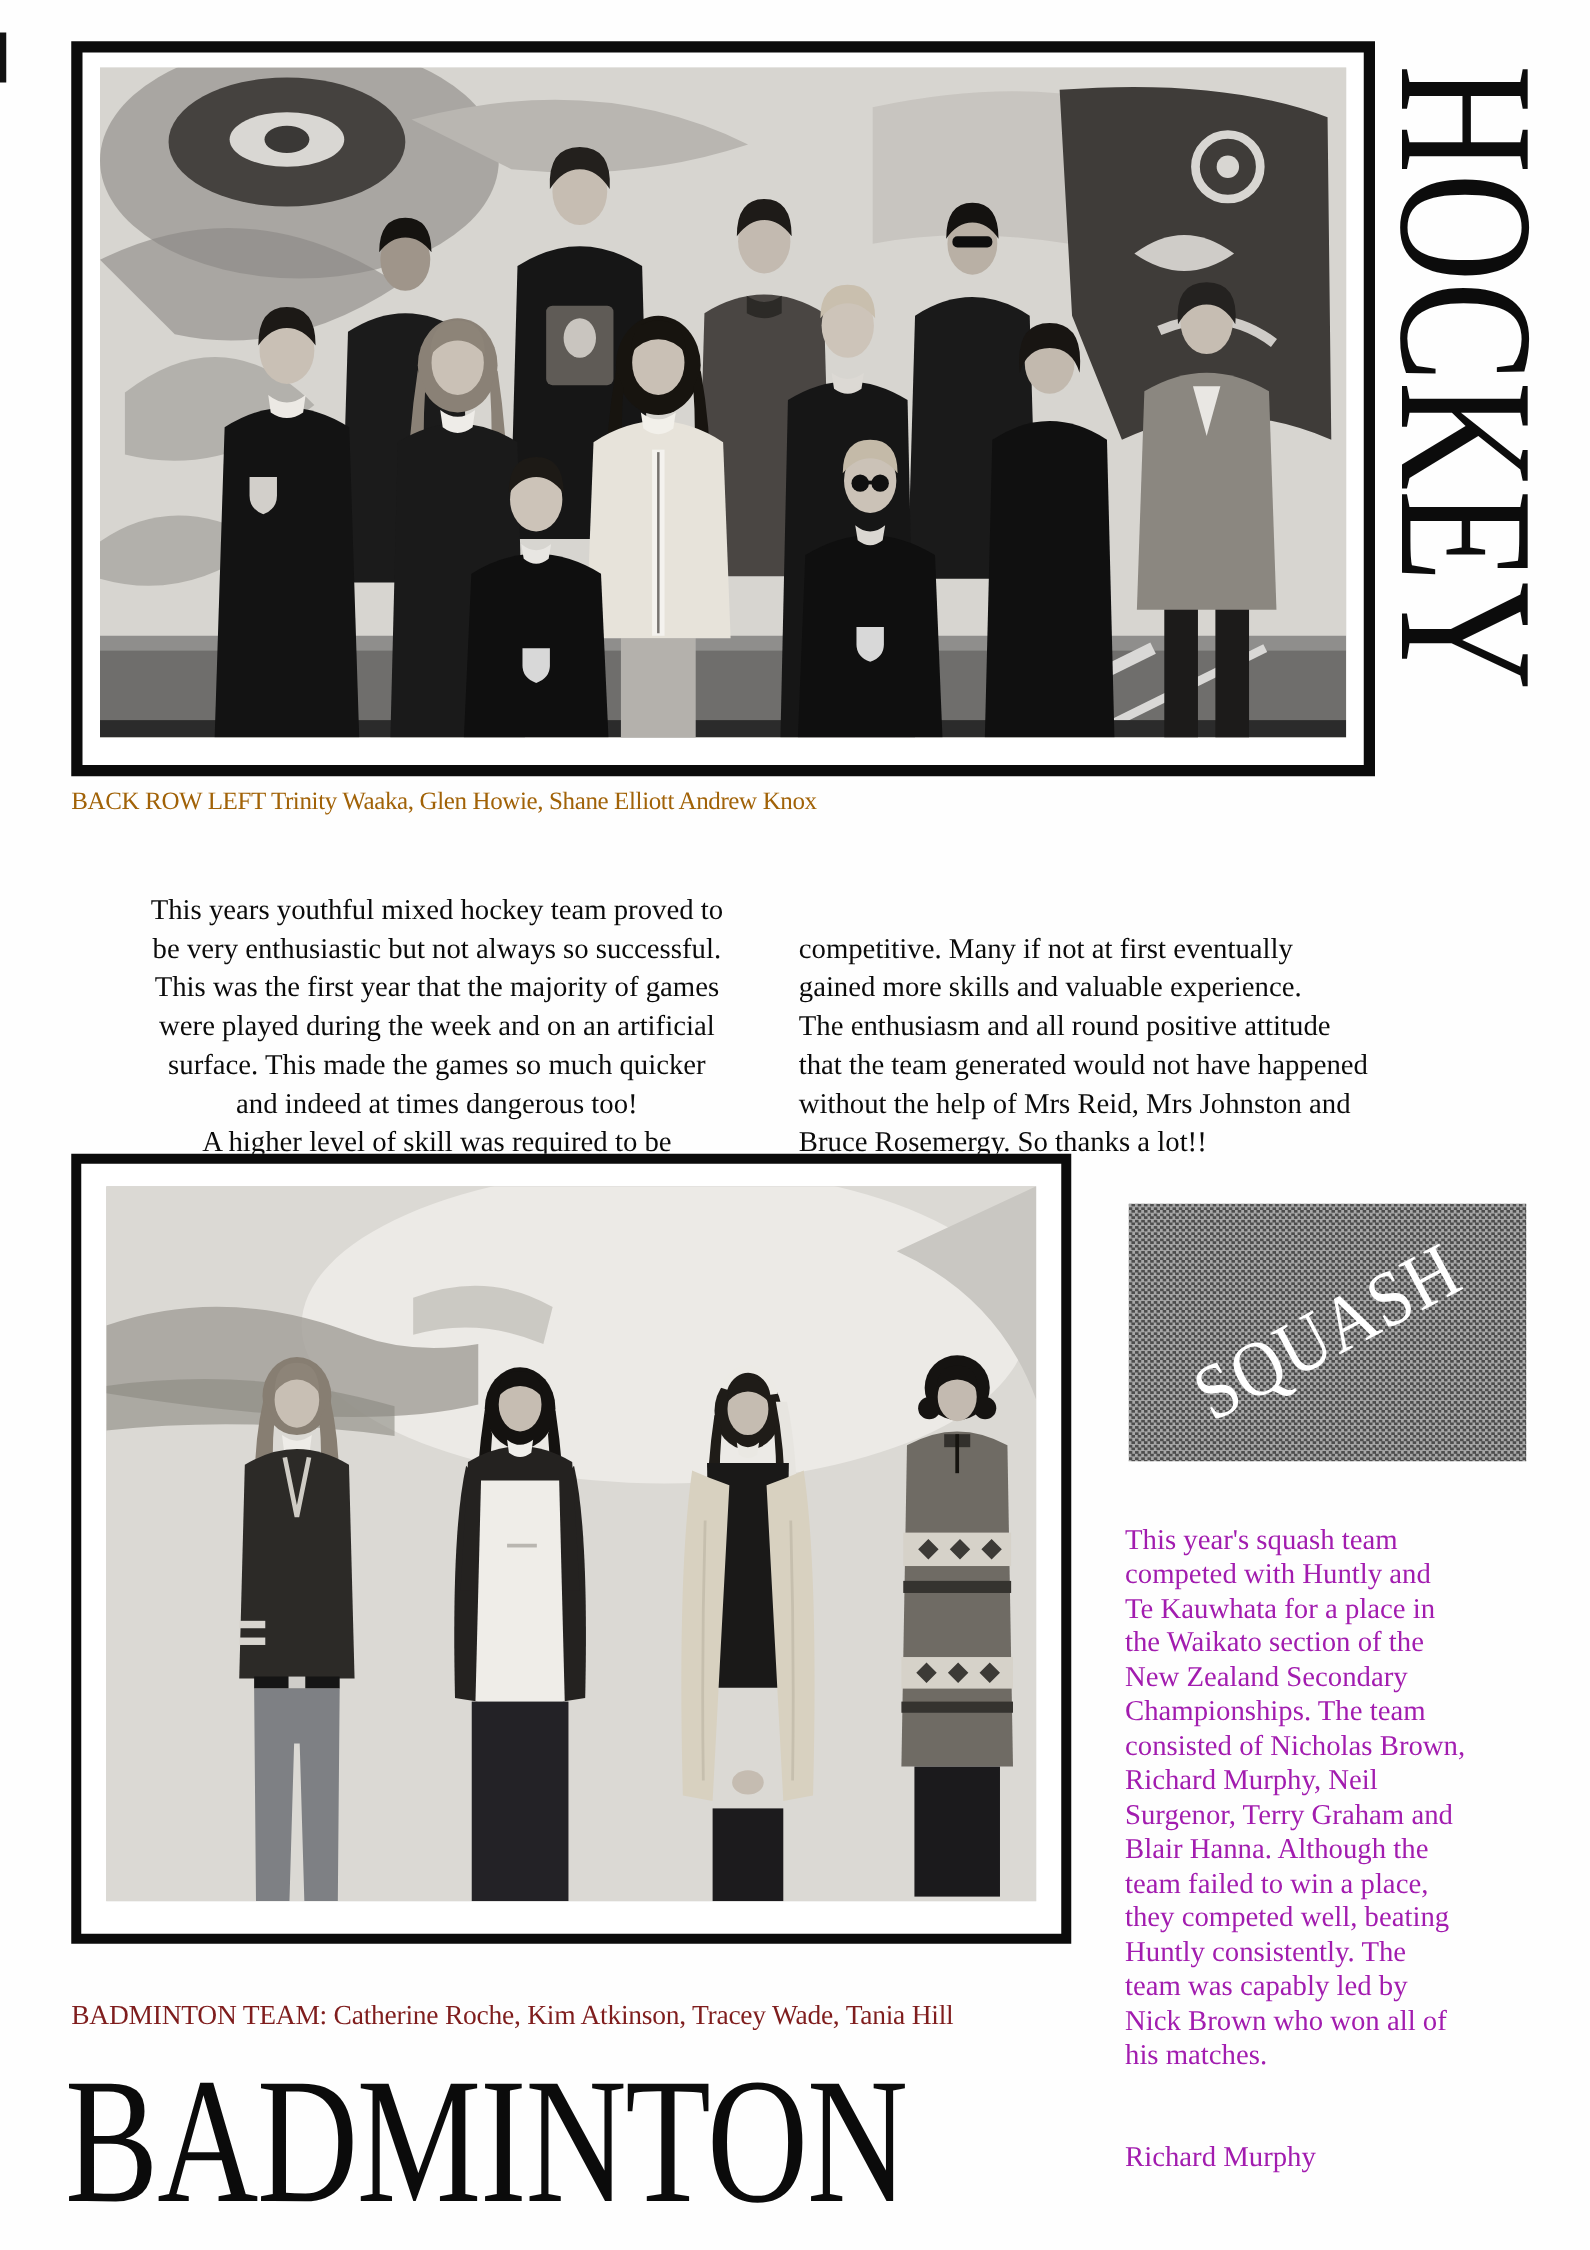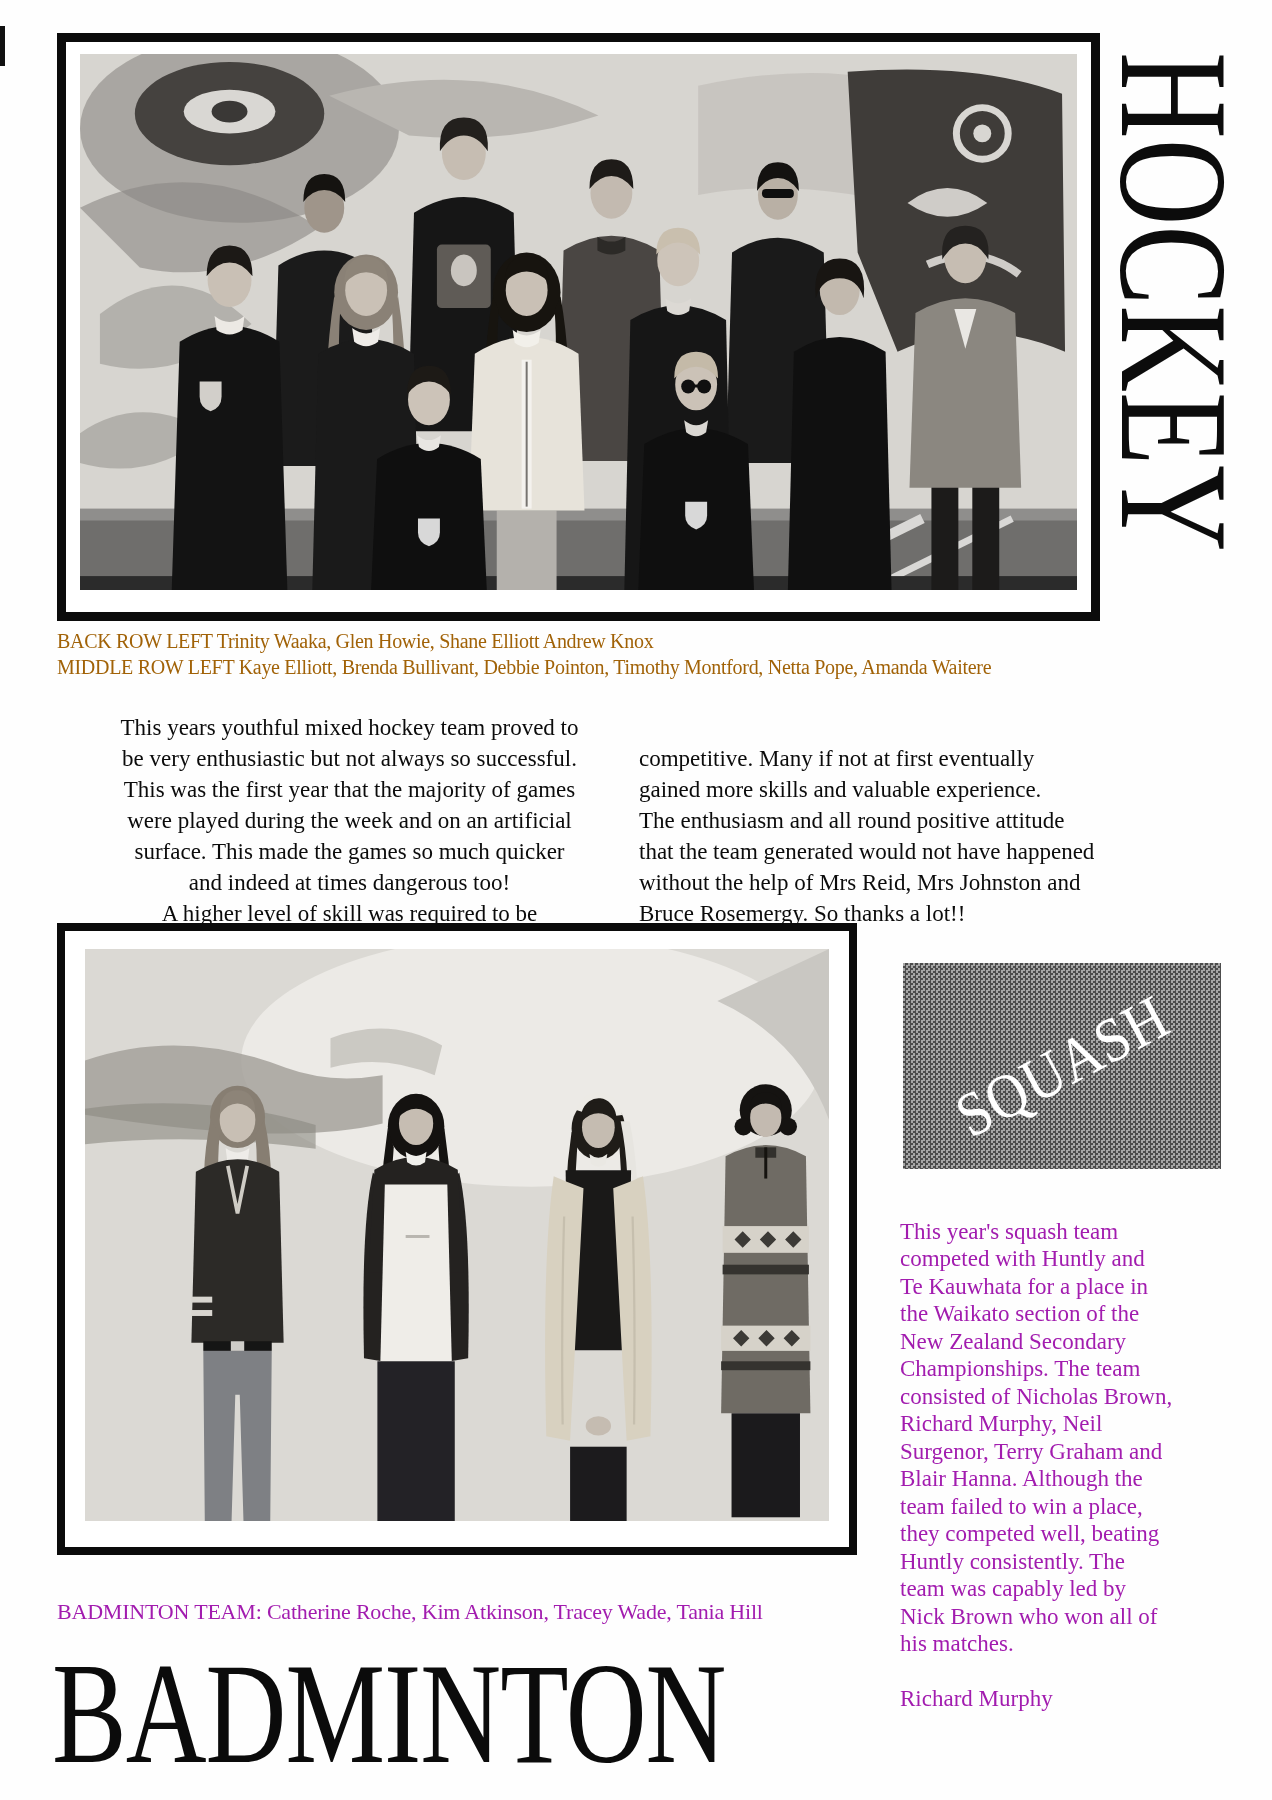--- a/index.html
+++ b/index.html
@@ -42,25 +42,25 @@
   }
   .squash-box .squash-word{
     position:absolute;left:50%;top:50%;
     transform:translate(-50%,-50%) rotate(-28deg) scaleY(1.12);
     color:#ffffff;font-size:56px;letter-spacing:1px;white-space:nowrap;
   }
   .squash-article{
     position:absolute;left:900px;top:1190px;width:345px;
     font-size:23px;line-height:27.5px;white-space:pre-line;color:#a21caf;
   }
-  .squash-byline{margin-top:0;font-size:23px;}
+  .squash-byline{margin-top:27px;font-size:23px;}
   
   .badminton-caption{
     position:absolute;left:57px;top:1599px;width:810px;
-    font-size:22px;letter-spacing:-0.2px;white-space:nowrap;color:#a21caf;
+    font-size:22px;letter-spacing:-0.2px;white-space:nowrap;color:#7f1d1d;
   }
   .badminton-title{
     position:absolute;left:52px;top:1642px;
     font-size:112px;line-height:1;letter-spacing:-1px;
     transform:scaleY(1.28);transform-origin:0 0;
     color:#0b0b0b;white-space:nowrap;
   }
   .scan-artifact{position:absolute;left:0;top:26px;width:5px;height:40px;background:#111;}
 </style>
 </head>
@@ -197,21 +197,20 @@
           </g>
         </g>
       </svg>
     </div>
   </div>
 
   <div class="hockey-title">HOCKEY</div>
 
   <div class="captions">
     <div class="caption-line">BACK ROW LEFT Trinity Waaka, Glen Howie, Shane Elliott Andrew Knox</div>
-    <div class="caption-line">MIDDLE ROW LEFT Kaye Elliott, Brenda Bullivant, Debbie Pointon, Timothy Montford, Netta Pope, Amanda Waitere</div>
   </div>
 
   <div class="article-col c1">This years youthful mixed hockey team proved to
 be very enthusiastic but not always so successful.
 This was the first year that the majority of games
 were played during the week and on an artificial
 surface.  This made the games so much quicker
 and indeed at times dangerous too!
 A higher level of skill was required to be</div>
   <div class="article-col c2">

